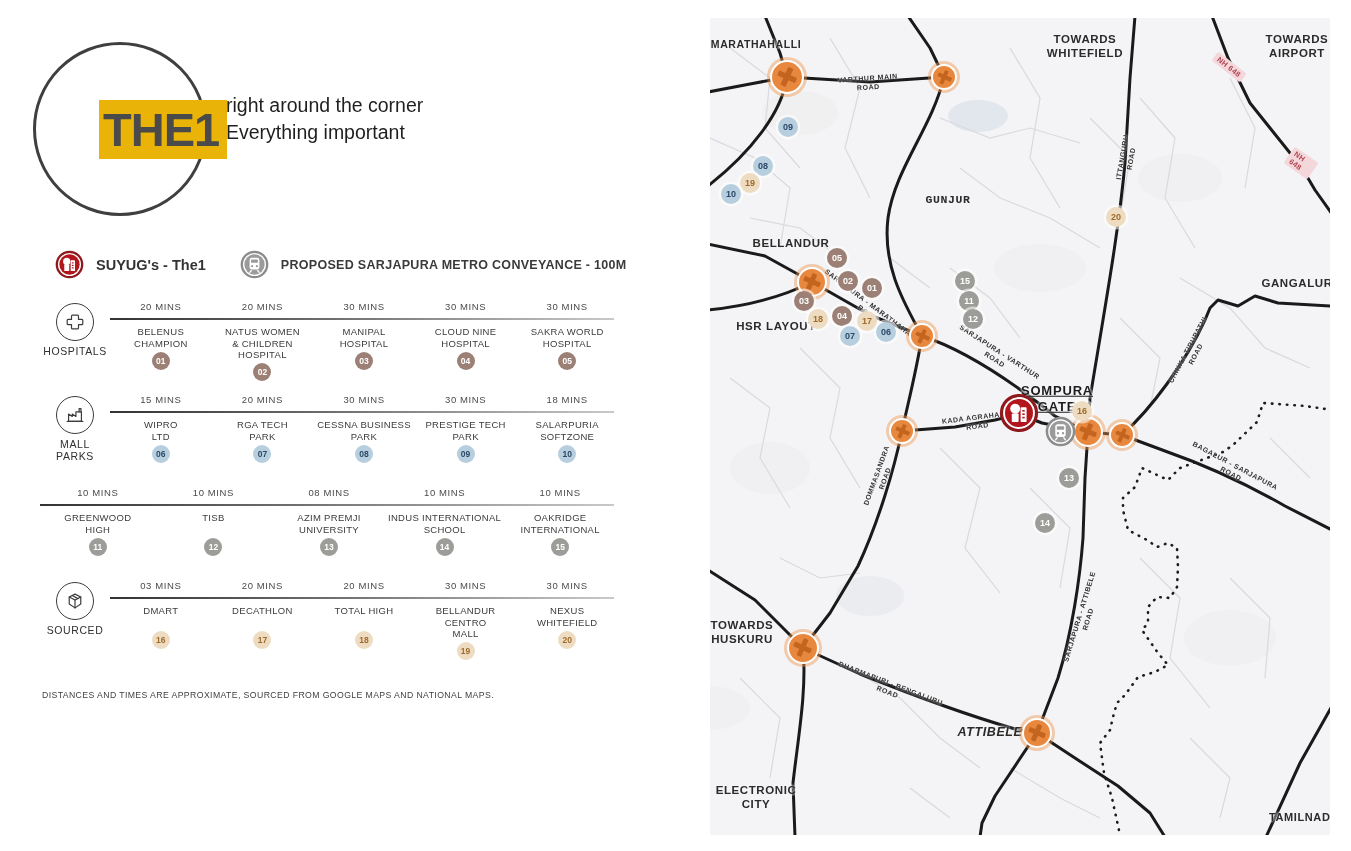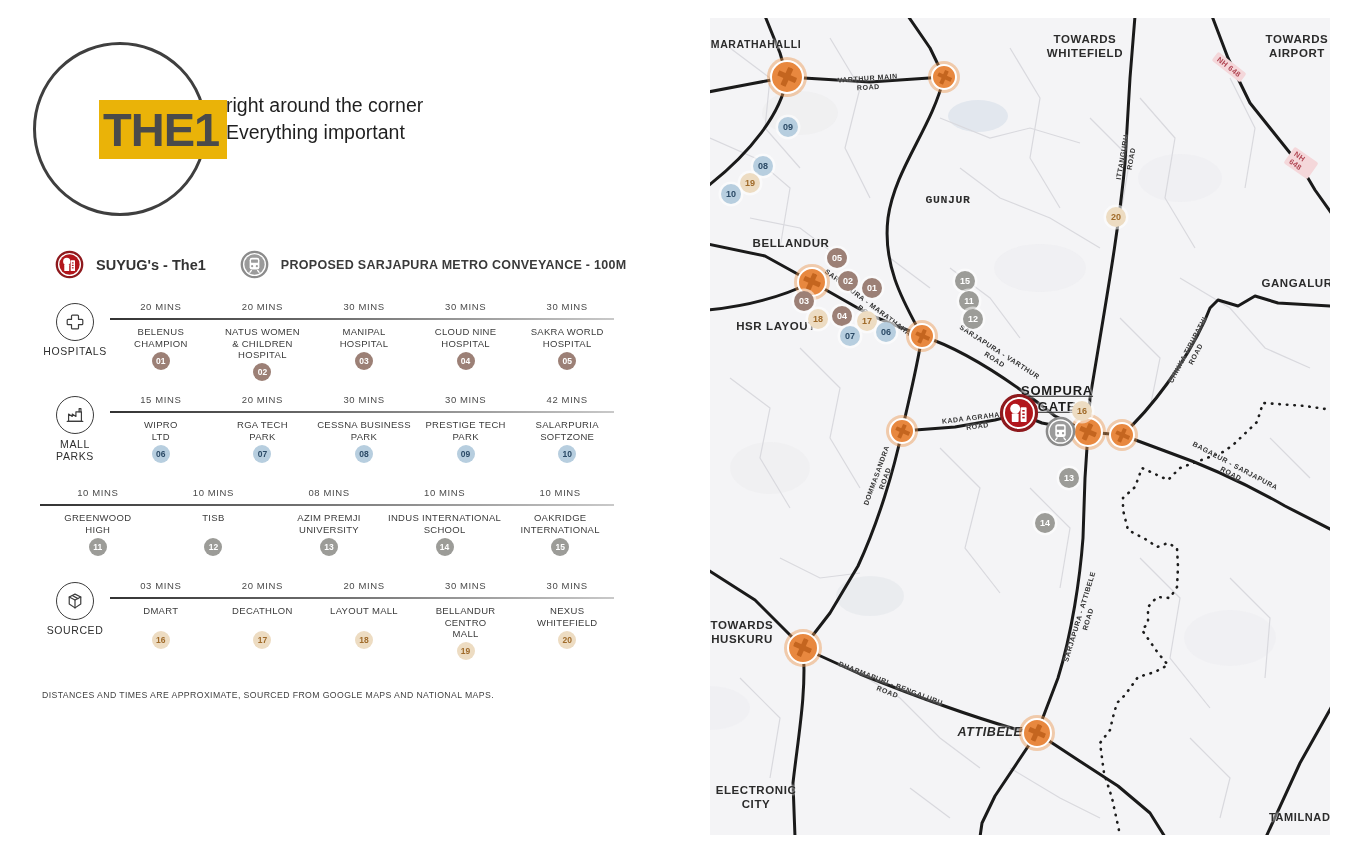--- a/index.html
+++ b/index.html
@@ -194,21 +194,21 @@
             <div class="poi-time">30 MINS</div>
             <div class="poi-name">CESSNA BUSINESS<br>PARK</div>
             <div class="poi-badge" style="background: rgb(183, 206, 223); color: rgb(43, 74, 102);">08</div>
           </div>
           <div class="cat-col">
             <div class="poi-time">30 MINS</div>
             <div class="poi-name">PRESTIGE TECH<br>PARK</div>
             <div class="poi-badge" style="background: rgb(183, 206, 223); color: rgb(43, 74, 102);">09</div>
           </div>
           <div class="cat-col">
-            <div class="poi-time">42 MINS</div>
+            <div class="poi-time">18 MINS</div>
             <div class="poi-name">SALARPURIA<br>SOFTZONE</div>
             <div class="poi-badge" style="background: rgb(183, 206, 223); color: rgb(43, 74, 102);">10</div>
           </div>
         </div>
       </div>
       <div class="cat-row">
         <div class="cat-grid">
           <div class="cat-rule"></div>
           <div class="cat-col">
             <div class="poi-time">10 MINS</div>
@@ -253,21 +253,21 @@
             <div class="poi-name">DMART</div>
             <div class="poi-badge" style="background: rgb(237, 220, 194); color: rgb(160, 107, 42);">16</div>
           </div>
           <div class="cat-col">
             <div class="poi-time">20 MINS</div>
             <div class="poi-name">DECATHLON</div>
             <div class="poi-badge" style="background: rgb(237, 220, 194); color: rgb(160, 107, 42);">17</div>
           </div>
           <div class="cat-col">
             <div class="poi-time">20 MINS</div>
-            <div class="poi-name">LAYOUT MALL</div>
+            <div class="poi-name">TOTAL HIGH</div>
             <div class="poi-badge" style="background: rgb(237, 220, 194); color: rgb(160, 107, 42);">18</div>
           </div>
           <div class="cat-col">
             <div class="poi-time">30 MINS</div>
             <div class="poi-name">BELLANDUR CENTRO<br>MALL</div>
             <div class="poi-badge" style="background: rgb(237, 220, 194); color: rgb(160, 107, 42);">19</div>
           </div>
           <div class="cat-col">
             <div class="poi-time">30 MINS</div>
             <div class="poi-name">NEXUS<br>WHITEFIELD</div>

